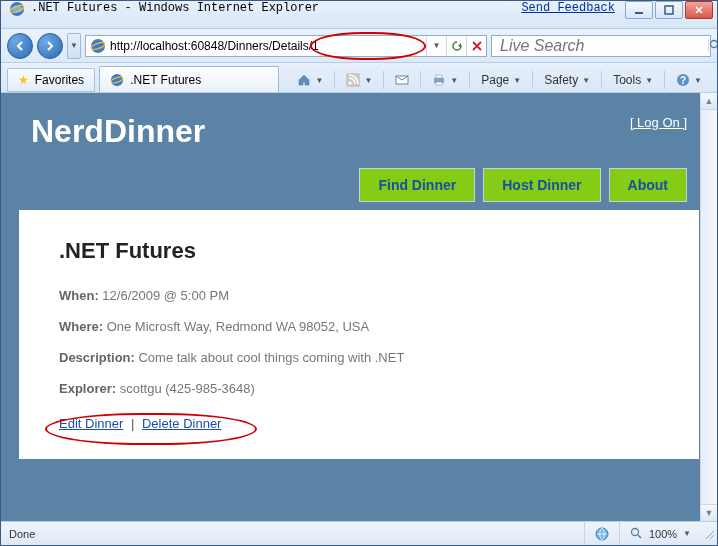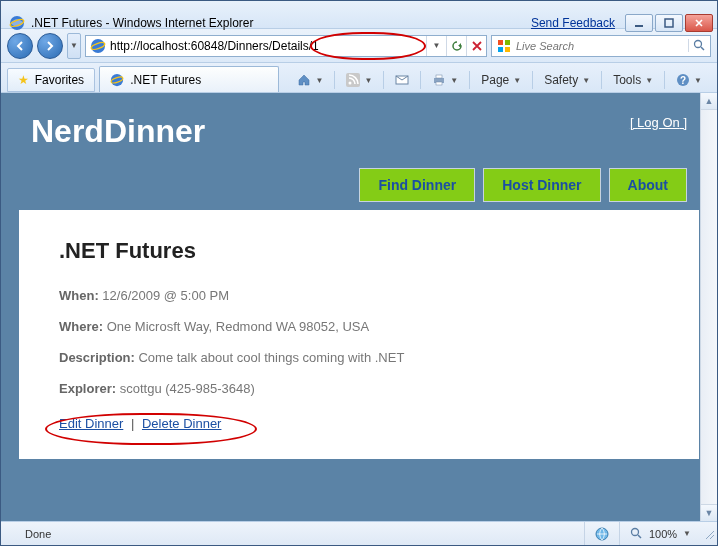--- a/index.html
+++ b/index.html
@@ -10,23 +10,23 @@
     width: 718px;
     height: 546px;
     overflow: hidden;
     border: 1px solid #3b5a82;
   }
   
   .titlebar {
     height: 28px;
     background: linear-gradient(#e8f1fb, #d7e6f7);
     display: flex;
-    align-items: center;
-    padding: 16px 4px 0 8px;
+    padding: 0 4px 0 8px;
     border-bottom: 1px solid #b8cee6;
+    font-family: Liberation Mono, monospace;
   }
   .titlebar .ie-icon { width:16px; height:16px; margin-right:6px; }
   .titlebar .title-text { flex: 1; color:#000; font-size:12px; }
   .titlebar .feedback { color:#003399; text-decoration: underline; margin-right:10px; cursor:pointer; }
   .win-btns { display:flex; gap:2px; }
   .win-btn { width:28px; height:18px; border:1px solid #8aa8c9; border-radius:2px; background:linear-gradient(#f3f8fe,#d8e6f6); display:flex; align-items:center; justify-content:center; font-size:10px; cursor:pointer;}
   .win-btn.close { background:linear-gradient(#f5a39a,#d9574a); border-color:#a83b30; color:#fff;}
   .win-btn svg { width:10px; height:10px; }
   
   .navbar {
@@ -42,21 +42,21 @@
     color:#fff; cursor:pointer;
   }
   .nav-drop { width:14px; height:26px; background:linear-gradient(#e4eefb,#cfe0f4); border:1px solid #9cb9d8; border-radius:2px; display:flex;align-items:center;justify-content:center;cursor:pointer;}
   .addr-wrap { flex:1; display:flex; align-items:center; background:#fff; border:1px solid #8faece; height:22px; position:relative;}
   .addr-wrap .ie-small {width:16px;height:16px;margin:0 4px;}
   .addr-wrap input { border:none; outline:none; flex:1; font-size:12px; height:20px;}
   .addr-btn { width:20px; height:20px; border-left:1px solid #cfd9e6; display:flex;align-items:center;justify-content:center; cursor:pointer;}
   .url-ellipse { position:absolute; left:224px; top:-4px; width:116px; height:28px; border:2px solid #d10000; border-radius:50%/55%; pointer-events:none;}
   .search-wrap { width:220px; display:flex; align-items:center; background:#fff; border:1px solid #8faece; height:22px;}
   .search-wrap .search-icon{width:16px;height:16px;margin:0 4px;display:inline-block;}
-  .search-wrap input{border:none;outline:none;flex:1;font-size:11px;color:#777;font-style:italic;}
+  .search-wrap input{border:none;outline:none;flex:1;font-size:16px;color:#777;font-style:italic;}
   .search-wrap .mag{width:22px;display:flex;align-items:center;justify-content:center;border-left:1px solid #cfd9e6;cursor:pointer;}
   
   .tabrow {
     height:30px; background:linear-gradient(#e7f0fb,#d9e7f7);
     display:flex; align-items:flex-end; padding:0 6px; gap:4px;
     border-bottom:1px solid #b8cee6;
   }
   .fav-btn { height:24px; padding:0 10px; border:1px solid #aac3e0; background:linear-gradient(#f7fbff,#e2edf9); border-radius:2px 2px 0 0; display:flex;align-items:center;gap:6px; cursor:pointer;}
   .fav-btn .star{color:#f5c31a;}
   .tab { height:26px; min-width:180px; padding:0 10px; border:1px solid #9cb9d8; border-bottom:none; background:linear-gradient(#fdfefe,#e9f1fa); border-radius:2px 2px 0 0; display:flex;align-items:center;gap:6px; cursor:pointer;}
@@ -95,21 +95,21 @@
   .scrollbar-v{position:absolute; right:0; top:0; width:17px; height:100%; background:linear-gradient(90deg,#e9eef5,#f4f7fb); border-left:1px solid #cdd8e5;}
   .sb-btn{height:17px;display:flex;align-items:center;justify-content:center;background:linear-gradient(#f4f8fd,#dde8f4);border-bottom:1px solid #cdd8e5;color:#6b86a5;font-size:9px;}
   .sb-btn.bottom{position:absolute;bottom:0;width:100%;border-top:1px solid #cdd8e5;border-bottom:none;}
   
   .statusbar {
     height:24px; background:linear-gradient(#eef4fb,#dfe9f6); border-top:1px solid #b8cee6;
     display:flex; align-items:center; font-size:11px; color:#333;
   }
   .status-left{flex:1; display:flex;align-items:center;gap:6px;padding-left:6px;}
   .status-seg{border-left:1px solid #c5d4e6; height:100%; display:flex;align-items:center;padding:0 10px; gap:6px;}
-  .status-seg.done{padding-left:24px;border-left:none;}
+  .status-seg.done{padding-left:8px;border-left:none;}
   .zone-icon{width:14px;height:14px;}
   .resize-grip{width:16px;display:flex;align-items:flex-end;justify-content:flex-end;padding:2px;}
 </style>
 </head>
 <body>
 
 <div class="titlebar">
   <svg class="ie-icon" viewBox="0 0 16 16">
       <circle cx="8" cy="8" r="7" fill="#3a7bd5"></circle>
       <path d="M2 8c3-5 9-5 12 0-3 5-9 5-12 0z" fill="#fff" opacity=".4"></path>

